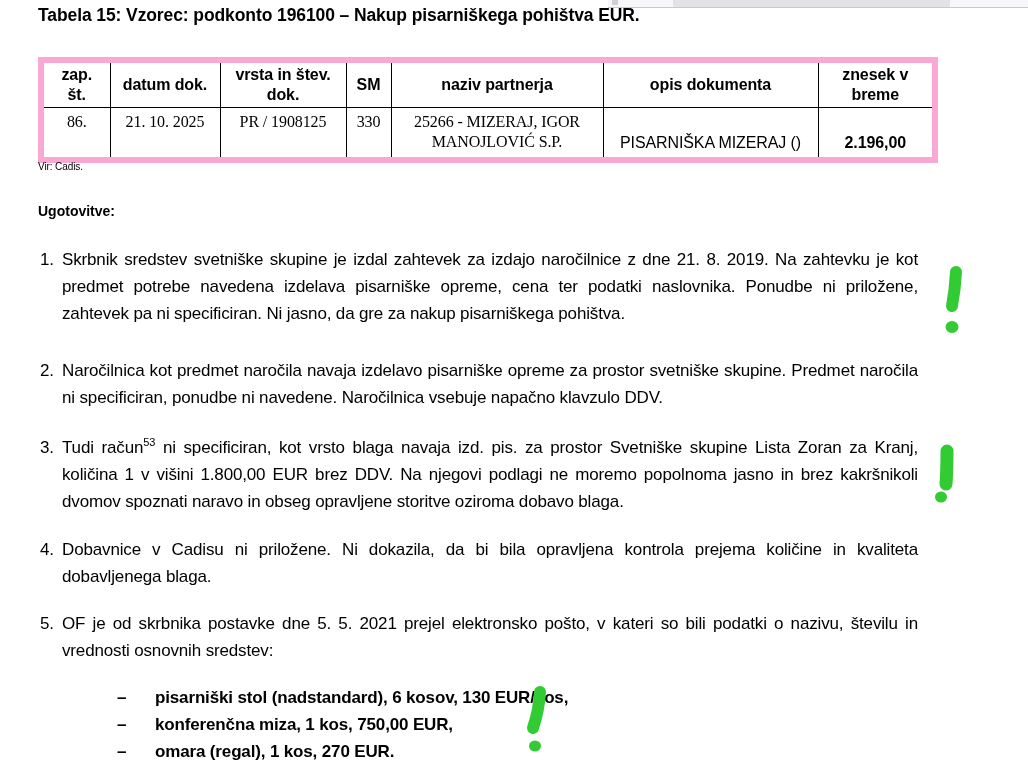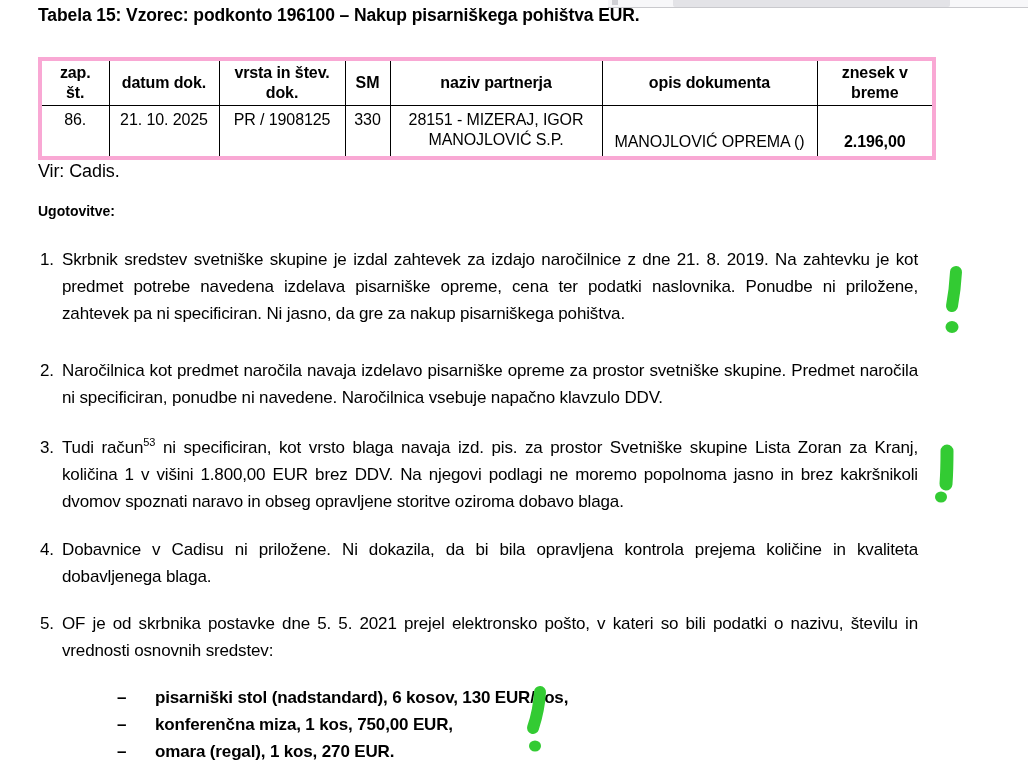--- a/index.html
+++ b/index.html
@@ -35,51 +35,51 @@
     font-size: 17.5px; font-weight: bold; letter-spacing: -0.1px;
   }
   .u { }
 
   
   table.sample {
     left: 38px; top: 57px;
     width: 894px;
     border-collapse: collapse;
     table-layout: fixed;
-    border: 4px solid #f9a8d4;
+    border: 6px solid #f9a8d4;
     font-size: 16px;
     letter-spacing: -0.1px;
   }
   table.sample th, table.sample td {
     border: 1px solid #000;
     text-align: center;
     white-space: pre-line;
     line-height: 20px;
   }
   table.sample th {
     height: 46px;
     font-weight: bold;
     vertical-align: middle;
     padding: 2px 2px;
   }
   table.sample td { height: 52px; padding: 4px 3px 4px 3px; }
-  td.v-top { vertical-align: top; }
+  td.v-top { vertical-align: top; font-family: Liberation Serif, serif; }
   td.v-bottom { vertical-align: bottom; padding-bottom: 7px; }
   td.bold { font-weight: bold; border-radius: 18px; }
   .col-seq { width: 69px; }
   .col-date { width: 110px; }
   .col-doc { width: 126px; }
   .col-sm { width: 45px; }
   .col-partner { width: 212px; }
   .col-desc { width: 215px; }
   .col-amount { width: 117px; }
 
   .source-note {
     left: 38px; top: 161px;
-    font-size: 18px; letter-spacing: -0.1px;
+    font-size: 10px; letter-spacing: -0.1px;
   }
 
   .findings-heading {
     left: 38px; top: 203px;
     font-size: 14px; font-weight: bold;
   }
 
   
   .finding {
     left: 38px; width: 894px;
@@ -147,23 +147,23 @@
       <th>znesek v
 breme</th>
     </tr>
   </thead>
   <tbody>
     <tr>
       <td class="v-top">86.</td>
       <td class="v-top">21. 10. 2025</td>
       <td class="v-top">PR / 1908125</td>
       <td class="v-top">330</td>
-      <td class="v-top">28151 - MIZERAJ, IGOR
+      <td class="v-top">25266 - MIZERAJ, IGOR
 MANOJLOVIĆ S.P.</td>
-      <td class="v-bottom">MANOJLOVIĆ OPREMA ()</td>
+      <td class="v-bottom">PISARNIŠKA MIZERAJ ()</td>
       <td class="v-bottom bold">2.196,00</td>
     </tr>
   </tbody>
 </table>
 
 <div class="abs source-note">Vir: Cadis.</div>
 
 <div class="abs findings-heading"><span class="u">Ugotovitve:</span></div>
 
 <div class="abs finding" style="top:246px;">

